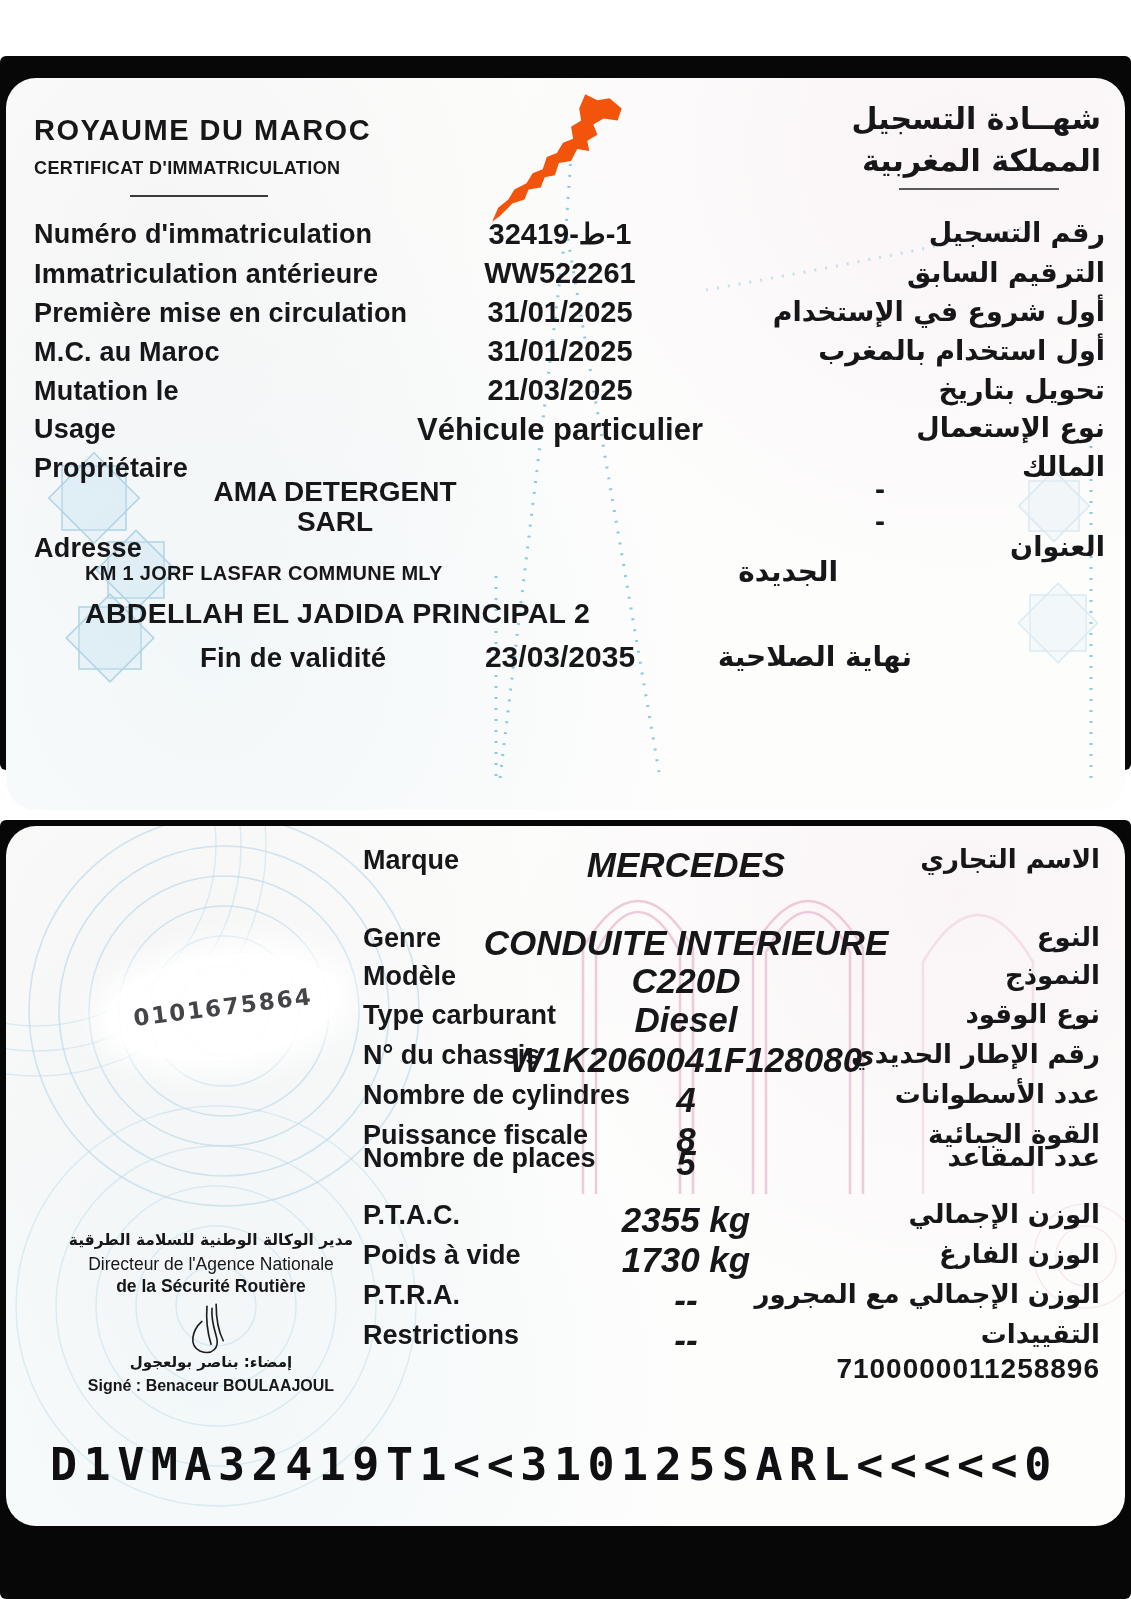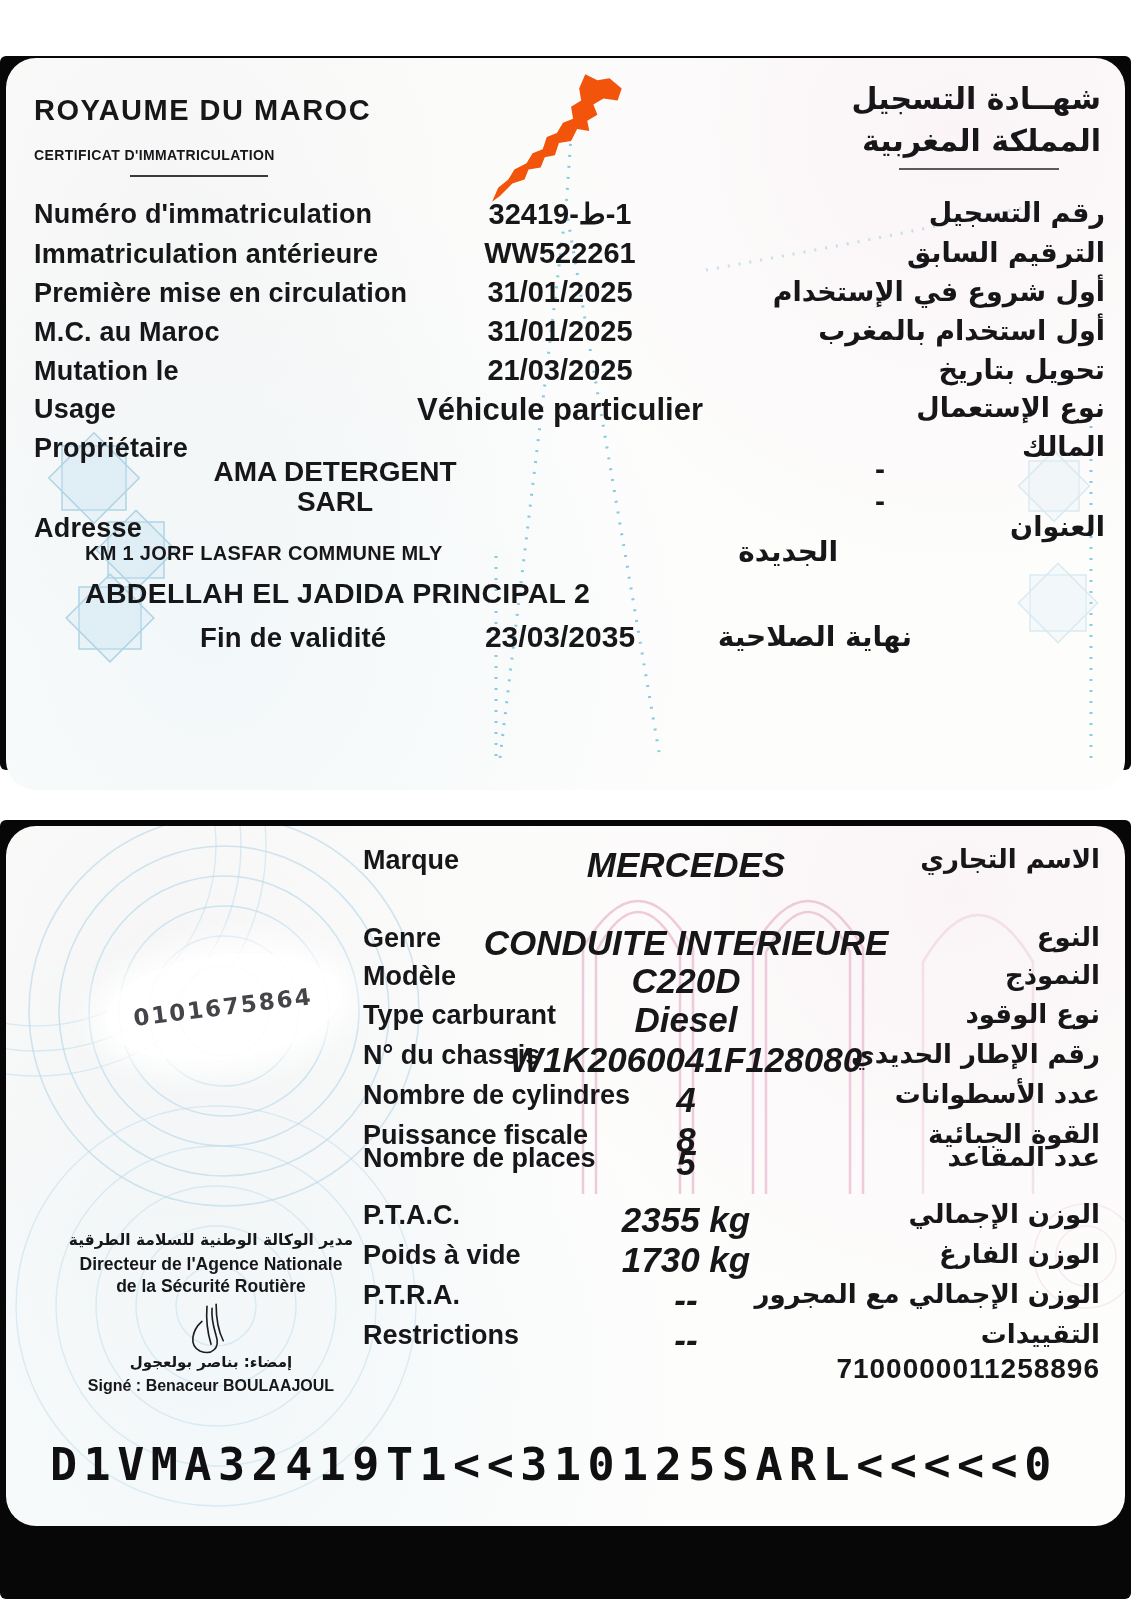--- a/index.html
+++ b/index.html
@@ -15,28 +15,28 @@
   #backdrop-bottom { top:820px; height:779px; border-radius:6px; }
 
   .card {
     position:absolute; left:6px; width:1119px; border-radius:30px; overflow:hidden;
     background:
       radial-gradient(circle at 14% 18%, rgba(205,205,210,0.14), transparent 42%),
       radial-gradient(circle at 85% 10%, rgba(238,205,220,0.18), transparent 38%),
       radial-gradient(circle at 18% 80%, rgba(185,218,235,0.16), transparent 45%),
       #fdfdfc;
   }
-  #card-front { top:58px; height:732px; }
+  #card-front { top:78px; height:732px; }
   #card-back  { top:826px; height:700px; }
 
   .deco { position:absolute; inset:0; pointer-events:none; }
 
   
   #country-title   { position:absolute; top:36px;  left:28px; font-size:29px; font-weight:700; letter-spacing:1.5px; }
-  #certificate-title{ position:absolute; top:80px; left:28px; font-size:14px; font-weight:700; letter-spacing:.4px;margin-top:9px; }
+  #certificate-title{ position:absolute; top:80px; left:28px; font-size:18px; font-weight:700; letter-spacing:.4px; }
   #title-underline { position:absolute; top:117px; left:124px; width:138px; height:2px; background:#3a3a3a; }
   #map-wrap { position:absolute; top:12px; left:478px; width:162px; height:132px; }
   #arabic-header { position:absolute; top:20px; right:24px; text-align:right; direction:rtl;
                    font-family:"DejaVu Sans", sans-serif; font-size:30px; font-weight:700; line-height:42px; }
   #arabic-title-underline { position:absolute; top:110px; right:66px; width:160px; height:2px; background:#5a5a5a; }
 
   .row { position:absolute; left:0; width:100%; height:40px; }
   .f-label { position:absolute; left:28px; top:0; font-size:27px; font-weight:600; letter-spacing:.2px; white-space:nowrap; }
   .f-value { position:absolute; left:344px; width:420px; top:-2px; text-align:center; font-size:29px; font-weight:700; white-space:nowrap; }
   .f-value.big { font-size:31px; }
@@ -65,21 +65,21 @@
   #serial-oval { position:absolute; top:128px; left:98px; width:238px; height:106px;
                  background:rgba(255,255,255,0.92); border-radius:50%; transform:rotate(-7deg);
                  box-shadow:0 0 28px 14px rgba(255,255,255,0.95);
                  display:flex; align-items:center; justify-content:center; }
   #serial-number { font-size:23px; font-weight:700; letter-spacing:2px; color:#2c2c30; opacity:.88;
                    font-family:"DejaVu Sans", sans-serif; }
 
   #signature-block { position:absolute; top:405px; left:40px; width:330px; height:195px; text-align:center; }
   #sig-title-ar { position:absolute; top:0; left:0; width:100%; direction:rtl; font-family:"DejaVu Sans",sans-serif;
                   font-size:15.5px; font-weight:700; }
-  #sig-fr1 { position:absolute; top:23px; left:0; width:100%; font-size:17.5px; font-weight:700; }
+  #sig-fr1 { position:absolute; top:23px; left:0; width:100%; font-size:17.5px; font-weight:400; }
   #sig-fr2 { position:absolute; top:45px; left:0; width:100%; font-size:17.5px; font-weight:700; }
   #sig-squiggle { position:absolute; top:60px; left:112px; }
   #sig-signed-ar { position:absolute; top:122px; left:0; width:100%; direction:rtl; font-family:"DejaVu Sans",sans-serif;
                    font-size:15px; font-weight:700; }
   #sig-signed-fr { position:absolute; top:146px; left:0; width:100%; font-size:16px; font-weight:700; }
 
   #document-number { position:absolute; top:527px; right:25px; font-size:28px; font-weight:700; letter-spacing:1px;text-align:right; }
 
   #mrz-line { position:absolute; top:612px; left:44px; width:1040px;
               font-family:"DejaVu Sans Mono", monospace; font-size:45px; font-weight:600;

